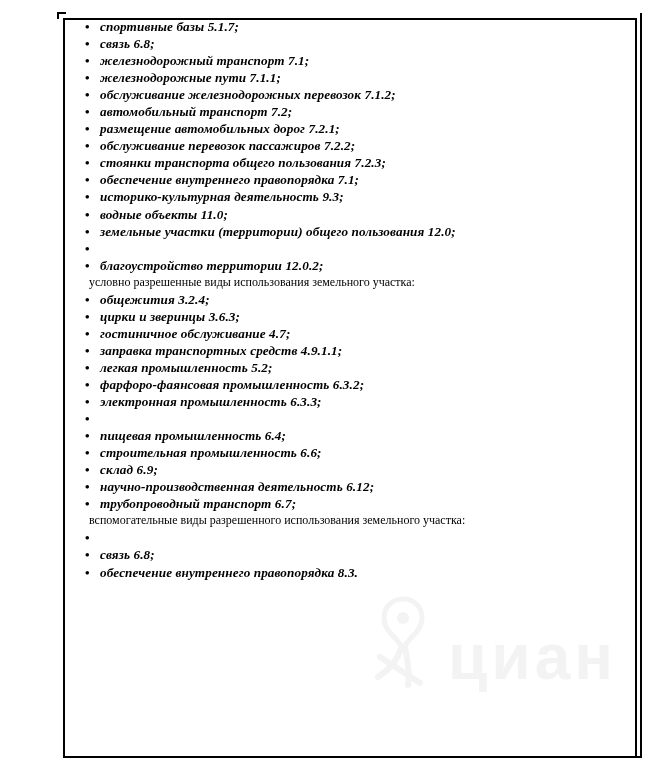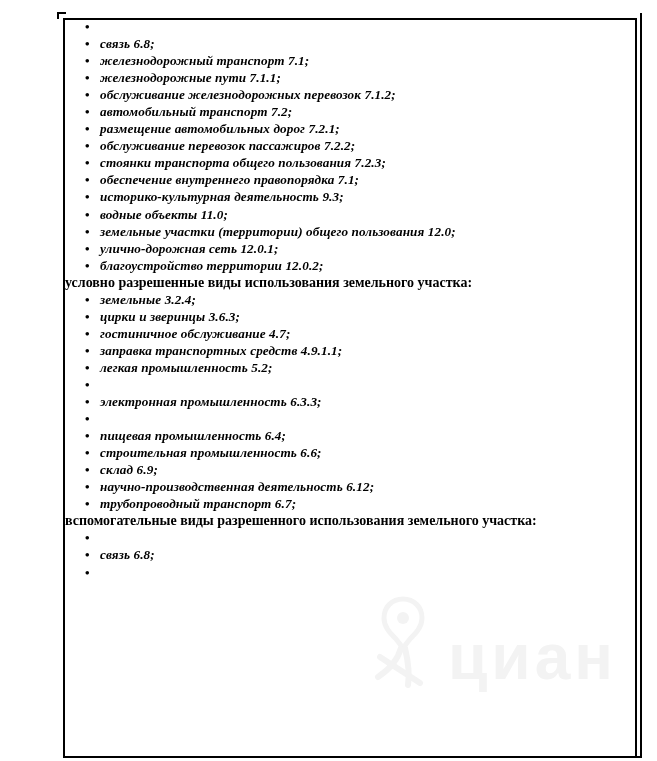--- a/index.html
+++ b/index.html
@@ -54,23 +54,23 @@
   }
   .item-text {
     font-size: 13.2px;
     font-weight: bold;
     font-style: italic;
     letter-spacing: 0.1px;
   }
   .section-header {
     height: 17.05px;
     line-height: 17.05px;
-    margin-left: 0;
-    font-size: 14px;
-    font-weight: bold;
+    margin-left: 24px;
+    font-size: 12px;
+    font-weight: normal;
     font-style: normal;
     white-space: nowrap;
   }
 
   
   .watermark {
     position: absolute;
     left: 368px;
     top: 593px;
     display: flex;
@@ -101,20 +101,21 @@
   <div class="b b-top"></div>
   <div class="b b-left"></div>
   <div class="b b-bottom"></div>
   <div class="b b-right-inner"></div>
   <div class="b b-right-outer"></div>
 
   <div class="content">
     <div>
         <div class="line">
           <span class="bullet">•</span>
+          <span class="item-text">спортивные базы 5.1.7;</span>
         </div>
         <div class="line">
           <span class="bullet">•</span>
           <span class="item-text">связь 6.8;</span>
         </div>
         <div class="line">
           <span class="bullet">•</span>
           <span class="item-text">железнодорожный транспорт 7.1;</span>
         </div>
         <div class="line">
@@ -152,51 +153,51 @@
         <div class="line">
           <span class="bullet">•</span>
           <span class="item-text">водные объекты 11.0;</span>
         </div>
         <div class="line">
           <span class="bullet">•</span>
           <span class="item-text">земельные участки (территории) общего пользования 12.0;</span>
         </div>
         <div class="line">
           <span class="bullet">•</span>
-          <span class="item-text">улично-дорожная сеть 12.0.1;</span>
         </div>
         <div class="line">
           <span class="bullet">•</span>
           <span class="item-text">благоустройство территории 12.0.2;</span>
         </div>
       </div>
     <div class="section-header">условно разрешенные виды использования земельного участка:</div>
     <div>
         <div class="line">
           <span class="bullet">•</span>
-          <span class="item-text">земельные 3.2.4;</span>
+          <span class="item-text">общежития 3.2.4;</span>
         </div>
         <div class="line">
           <span class="bullet">•</span>
           <span class="item-text">цирки и зверинцы 3.6.3;</span>
         </div>
         <div class="line">
           <span class="bullet">•</span>
           <span class="item-text">гостиничное обслуживание 4.7;</span>
         </div>
         <div class="line">
           <span class="bullet">•</span>
           <span class="item-text">заправка транспортных средств 4.9.1.1;</span>
         </div>
         <div class="line">
           <span class="bullet">•</span>
           <span class="item-text">легкая промышленность 5.2;</span>
         </div>
         <div class="line">
           <span class="bullet">•</span>
+          <span class="item-text">фарфоро-фаянсовая промышленность 6.3.2;</span>
         </div>
         <div class="line">
           <span class="bullet">•</span>
           <span class="item-text">электронная промышленность 6.3.3;</span>
         </div>
         <div class="line">
           <span class="bullet">•</span>
         </div>
         <div class="line">
           <span class="bullet">•</span>
@@ -223,20 +224,21 @@
     <div>
         <div class="line">
           <span class="bullet">•</span>
         </div>
         <div class="line">
           <span class="bullet">•</span>
           <span class="item-text">связь 6.8;</span>
         </div>
         <div class="line">
           <span class="bullet">•</span>
+          <span class="item-text">обеспечение внутреннего правопорядка 8.3.</span>
         </div>
       </div>
   </div>
 
   <div class="watermark">
     <span>
       <svg width="70" height="102" viewBox="0 0 70 102" fill="none">
         <path d="M35 6 C46 6 54 14 54 25 C54 34 48 40 42 46 L35 55 L28 46 C22 40 16 34 16 25 C16 14 24 6 35 6 Z" stroke="#f3f3f3" stroke-width="5" fill="none" stroke-linejoin="round"></path>
         <circle cx="35" cy="25" r="6" fill="#f3f3f3"></circle>
         <path d="M33 55 C30 66 22 76 10 84" stroke="#f3f3f3" stroke-width="6" fill="none" stroke-linecap="round"></path>

